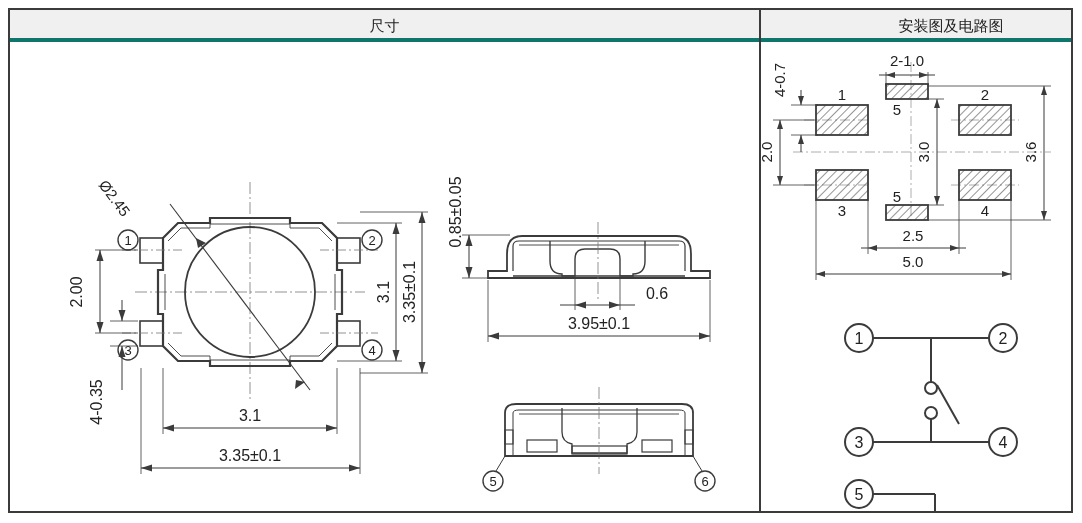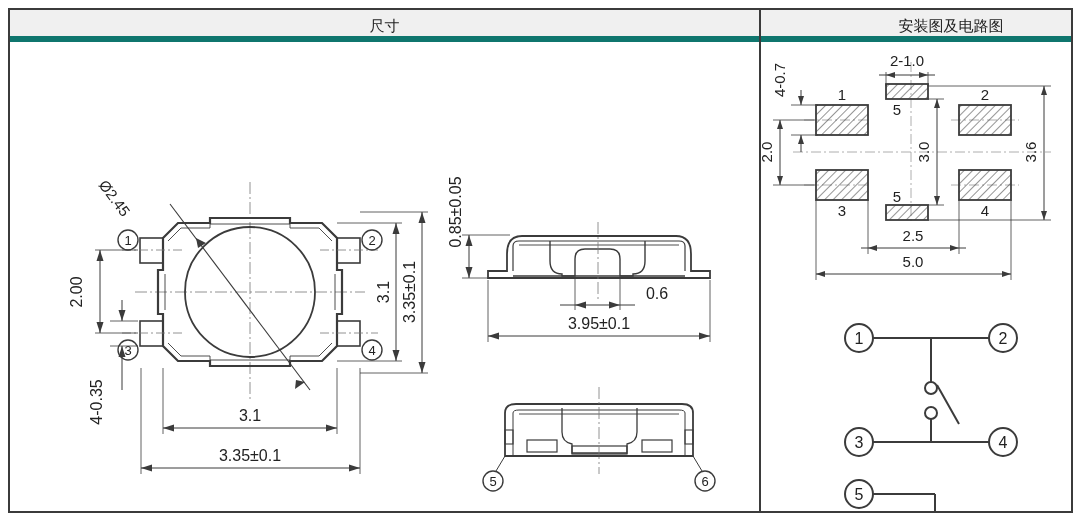--- a/index.html
+++ b/index.html
@@ -1,18 +1,18 @@
 <!DOCTYPE html>
 <html><head>
 <meta charset="utf-8">
 <style>
   html,body{margin:0;padding:0;background:#ffffff;}
   body{width:1082px;height:523px;font-family:"Liberation Sans",sans-serif;overflow:hidden;}
   .sheet{position:absolute;left:8px;top:8px;width:1065px;height:505px;border:2px solid #3b3b3b;box-sizing:border-box;background:#fff;}
-  .hdr{position:absolute;left:0;top:0;height:32px;width:100%;border-bottom:6px solid #0f766e;box-sizing:border-box;background:#f0f0f0;}
+  .hdr{position:absolute;left:0;top:0;height:32px;width:100%;border-bottom:4px solid #0f766e;box-sizing:border-box;background:#f0f0f0;}
   .hdr-cell{position:absolute;top:0;height:32px;display:flex;align-items:center;justify-content:center;
             font-size:15px;color:#222;font-family:"DejaVu Sans",sans-serif;}
   .hdr-left{left:0;width:749px;}
   .hdr-right{left:751px;width:314px;padding-left:33px;}
   .vdiv{position:absolute;left:749px;top:0;width:2px;height:503px;background:#3b3b3b;}
   .panel{position:absolute;}
   .panel-left{left:0;top:32px;width:749px;height:471px;}
   .panel-right{left:751px;top:32px;width:314px;height:471px;}
   svg{display:block;}
   .ln{stroke:#3b3b3b;fill:none;}

